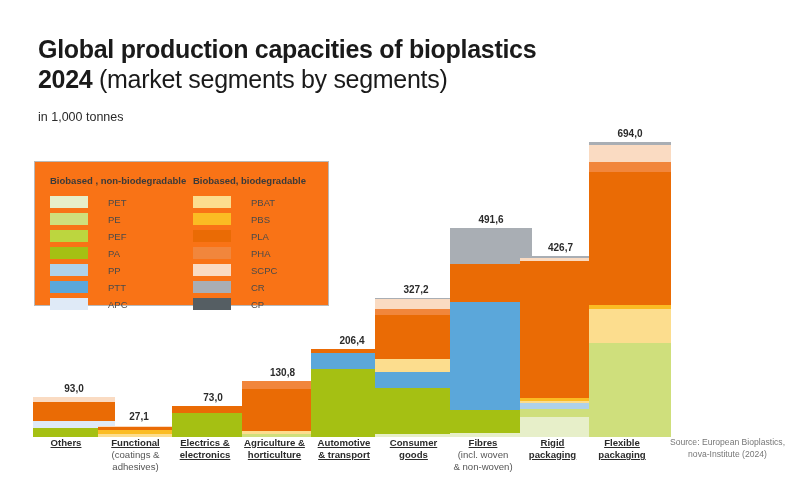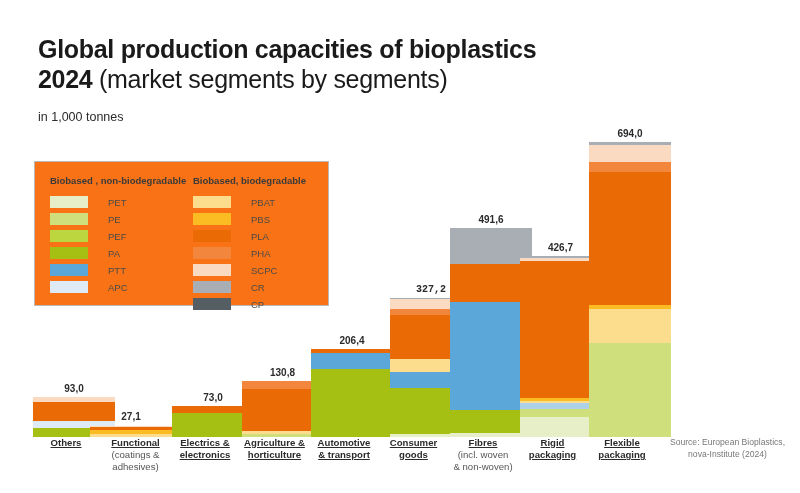--- a/index.html
+++ b/index.html
@@ -181,20 +181,24 @@
         </div>
         <div class="legend-item">
           <span class="legend-swatch" style="background: rgb(188, 214, 63);"></span>
           <span class="legend-label">PEF</span>
         </div>
         <div class="legend-item">
           <span class="legend-swatch" style="background: rgb(165, 192, 19);"></span>
           <span class="legend-label">PA</span>
         </div>
         <div class="legend-item">
+          <span class="legend-swatch" style="background: rgb(174, 209, 234);"></span>
+          <span class="legend-label">PP</span>
+        </div>
+        <div class="legend-item">
           <span class="legend-swatch" style="background: rgb(91, 167, 218);"></span>
           <span class="legend-label">PTT</span>
         </div>
         <div class="legend-item">
           <span class="legend-swatch" style="background: rgb(223, 234, 247);"></span>
           <span class="legend-label">APC</span>
         </div>
       </div>
   </div>
   <div class="legend-col" id="legend-col-right">
@@ -235,21 +239,21 @@
 <div id="plot">
     <div class="bar-group" style="left: 33px; height: 57.5317px;">
       <div class="bar-value" style="bottom: 42.5317px;">93,0</div>
       <div class="bar-stack" style="height: 39.5317px;">
         <div class="bar-seg" style="height: 9.35159px; background: rgb(165, 192, 19);"></div>
         <div class="bar-seg" style="height: 6.80115px; background: rgb(223, 234, 247);"></div>
         <div class="bar-seg" style="height: 19.1282px; background: rgb(234, 107, 5);"></div>
         <div class="bar-seg" style="height: 4.25072px; background: rgb(250, 219, 194);"></div>
       </div>
     </div>
-    <div class="bar-group" style="left: 90px; height: 29.5195px;">
+    <div class="bar-group" style="left: 98px; height: 29.5195px;">
       <div class="bar-value" style="bottom: 14.5195px;">27,1</div>
       <div class="bar-stack" style="height: 11.5195px;">
         <div class="bar-seg" style="height: 2.9755px; background: rgb(252, 221, 142);"></div>
         <div class="bar-seg" style="height: 3.82565px; background: rgb(251, 188, 35);"></div>
         <div class="bar-seg" style="height: 3.40058px; background: rgb(234, 107, 5);"></div>
         <div class="bar-seg" style="height: 1.31772px; background: rgb(250, 219, 194);"></div>
       </div>
     </div>
     <div class="bar-group" style="left: 172px; height: 49.0303px;">
       <div class="bar-value" style="bottom: 34.0303px;">73,0</div>
@@ -268,21 +272,21 @@
       </div>
     </div>
     <div class="bar-group" style="left: 311px; height: 105.735px; margin-top: 36px;">
       <div class="bar-value" style="bottom: 90.7349px;">206,4</div>
       <div class="bar-stack" style="height: 87.7349px;">
         <div class="bar-seg" style="height: 68.0115px; background: rgb(165, 192, 19);"></div>
         <div class="bar-seg" style="height: 16.1527px; background: rgb(91, 167, 218);"></div>
         <div class="bar-seg" style="height: 3.57061px; background: rgb(234, 107, 5);"></div>
       </div>
     </div>
-    <div class="bar-group" style="left: 390px; height: 157.084px; font-family: Liberation Mono, monospace;">
+    <div class="bar-group" style="left: 375px; height: 157.084px;">
       <div class="bar-value" style="bottom: 142.084px;">327,2</div>
       <div class="bar-stack" style="height: 139.084px;">
         <div class="bar-seg" style="height: 2.9755px; background: rgb(231, 239, 201);"></div>
         <div class="bar-seg" style="height: 45.9078px; background: rgb(165, 192, 19);"></div>
         <div class="bar-seg" style="height: 16.1527px; background: rgb(91, 167, 218);"></div>
         <div class="bar-seg" style="height: 12.7522px; background: rgb(252, 221, 142);"></div>
         <div class="bar-seg" style="height: 44.2075px; background: rgb(234, 107, 5);"></div>
         <div class="bar-seg" style="height: 5.95101px; background: rgb(241, 134, 60);"></div>
         <div class="bar-seg" style="height: 9.86167px; background: rgb(250, 219, 194);"></div>
         <div class="bar-seg" style="height: 1.27522px; background: rgb(169, 174, 180);"></div>

